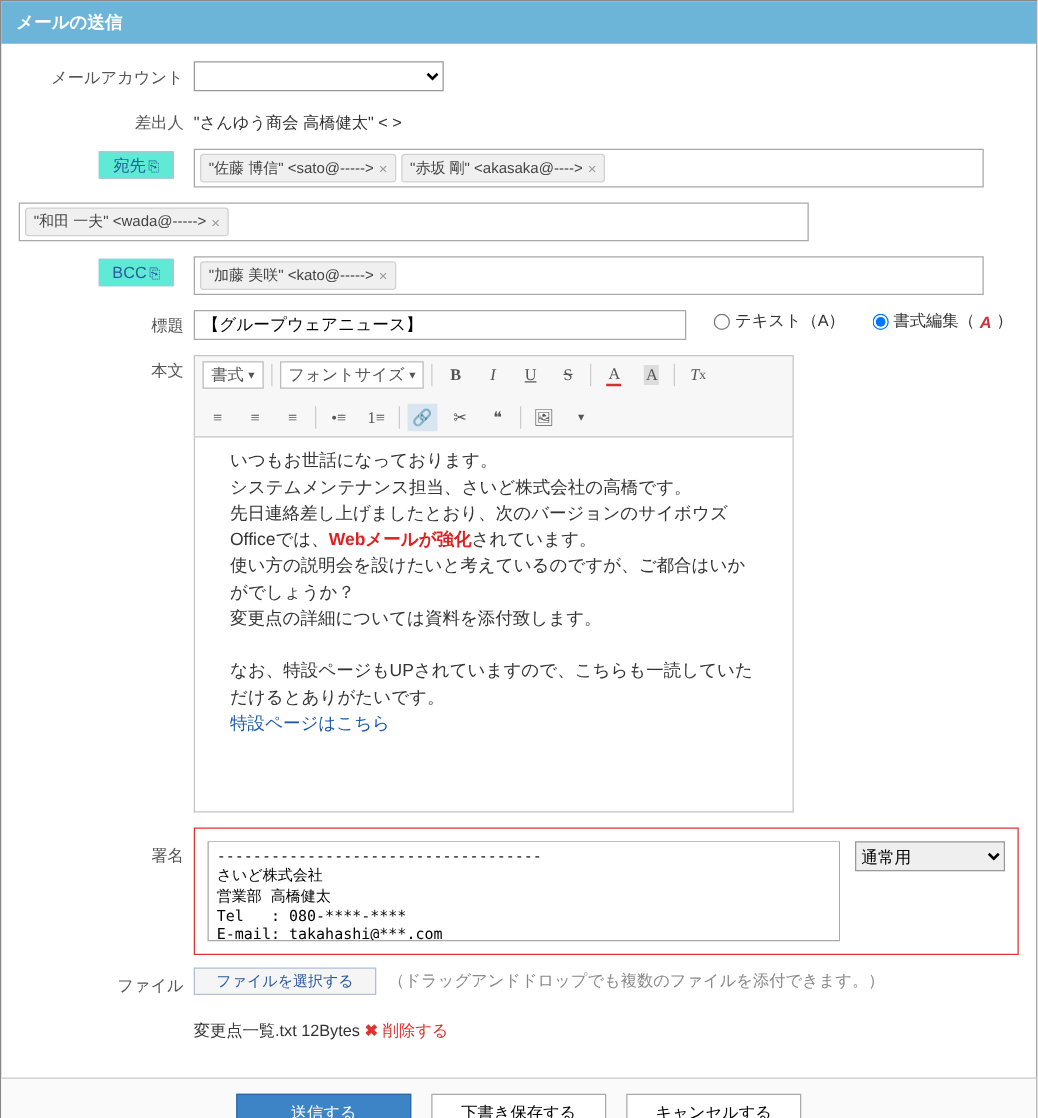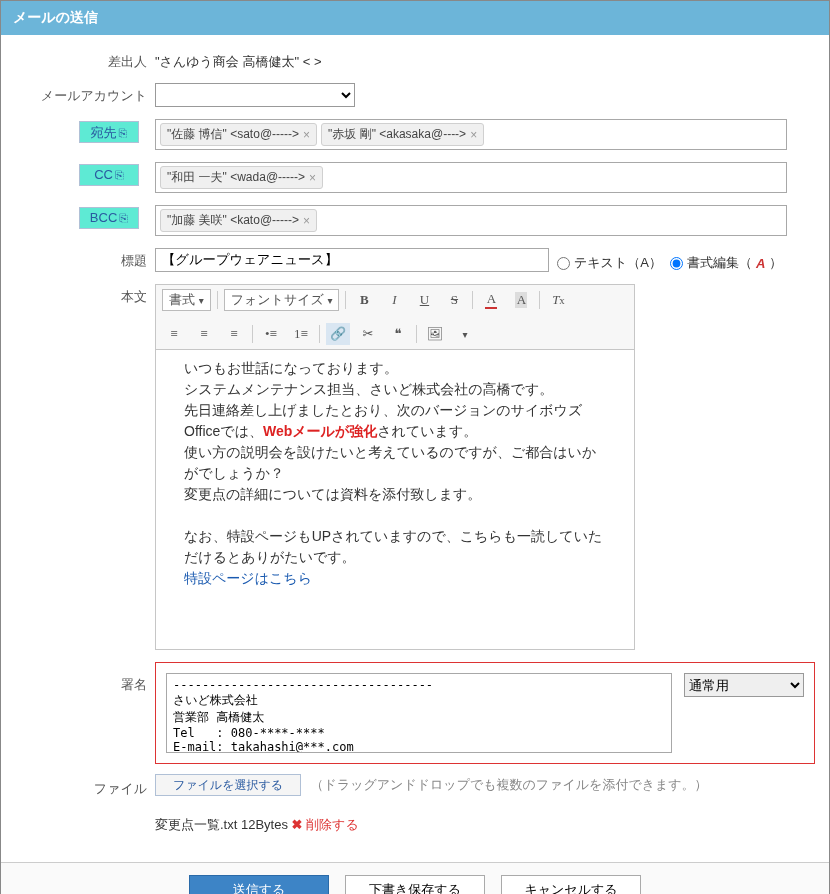--- a/index.html
+++ b/index.html
@@ -10,21 +10,21 @@
 .row{display:flex;align-items:flex-start;margin-bottom:12px}
 .label{width:140px;text-align:right;padding-right:8px;padding-top:4px;color:#555}
 .field{flex:1}
 .acct-select{width:200px;height:24px;border:1px solid #999;background:#fff}
 .sender{padding-top:4px}
 .addr-btn{display:inline-block;border:1px solid #b0c0d6;background:#5eead4;padding:2px 8px;height:22px;color:#2a5aa0;cursor:pointer;margin-right:8px;width:60px;text-align:center}
 .addr-btn .ic{margin-left:2px;font-size:11px}
 .chips{border:1px solid #a8a8a8;padding:3px 4px;min-height:28px;display:flex;flex-wrap:wrap;gap:4px;width:632px}
 .chip{background:#f0f0f0;border:1px solid #d0d0d0;border-radius:3px;padding:2px 6px;display:inline-flex;align-items:center;gap:4px;font-size:12px;color:#444}
 .chip .x{color:#999;cursor:pointer}
-.subject{display:flex;align-items:flex-end;gap:8px}
+.subject{display:flex;align-items:flex-start;gap:22px}
 .subject input.subj{flex:0 0 394px;height:24px;border:1px solid #a8a8a8;padding:0 6px}
 .radio-wrap{display:inline-flex;align-items:center;gap:4px}
 .fmt-A{color:#c33;font-weight:bold;font-style:italic}
 .toolbar{border:1px solid #c6c6c6;background:#f7f7f7;padding:4px 6px;display:flex;flex-wrap:wrap;gap:6px;align-items:center;width:480px}
 .tb-sel{border:1px solid #bbb;background:#fff;height:22px;padding:0 6px;display:inline-flex;align-items:center;color:#555}
 .tb-btn{width:24px;height:22px;border:1px solid transparent;display:inline-flex;align-items:center;justify-content:center;color:#555;font-family:serif;cursor:pointer}
 .tb-btn.active{background:#d9e6f2}
 .tb-sep{width:1px;height:18px;background:#ccc}
 .editor{border:1px solid #c6c6c6;border-top:none;padding:8px 28px;width:480px;height:300px;overflow:auto;font-size:14px;line-height:1.5}
 .editor .hl{color:#d22;font-weight:bold}
@@ -44,51 +44,48 @@
 .u-gray{background:#ddd;display:inline-block;width:12px;text-align:center}
 </style>
 </head>
 <body>
 
 <div class="frame">
 <div class="titlebar">メールの送信</div>
 <div class="content">
 
 <div class="row">
+ <div class="label">メールアカウント</div>
+ <div class="field"><select class="acct-select"></select></div>
+</div>
+
+<div class="row">
  <div class="label">差出人</div>
  <div class="field sender">"さんゆう商会 高橋健太" &lt;                                          &gt;</div>
 </div>
 
 <div class="row">
- <div class="label">メールアカウント</div>
- <div class="field"><select class="acct-select"></select></div>
-</div>
-
-<div class="row">
  <div class="label" style="padding-top:2px">
    <span class="addr-btn"><span>宛先</span><span class="ic">⎘</span></span>
  </div>
  <div class="field">
   <div class="chips">
    <span class="chip">
               <span>"佐藤 博信" &lt;sato@-----&gt;</span>
               <span class="x">×</span>
             </span>
    <span class="chip">
               <span>"赤坂 剛" &lt;akasaka@----&gt;</span>
               <span class="x">×</span>
             </span>
   </div>
  </div>
 </div>
 
 <div class="row">
- <div class="label" style="padding-top:2px">
-   <span class="addr-btn"><span>CC</span><span class="ic">⎘</span></span>
- </div>
  <div class="field">
   <div class="chips">
    <span class="chip">
               <span>"和田 一夫" &lt;wada@-----&gt;</span>
               <span class="x">×</span>
             </span>
   </div>
  </div>
 </div>
 

